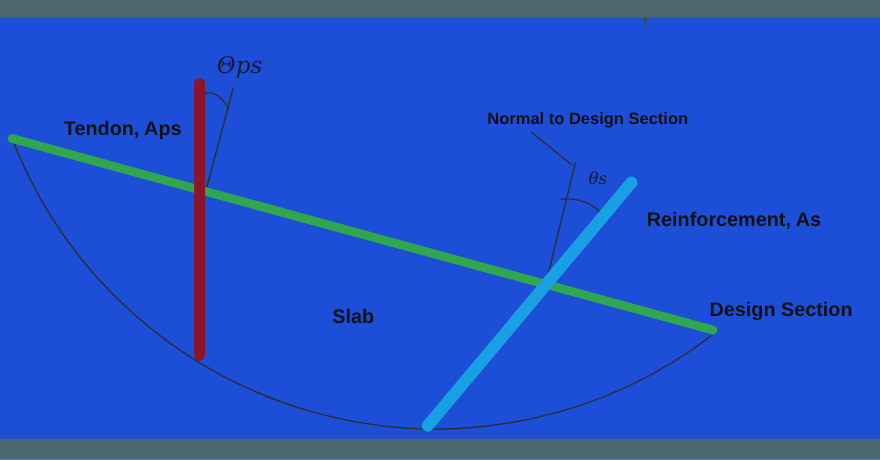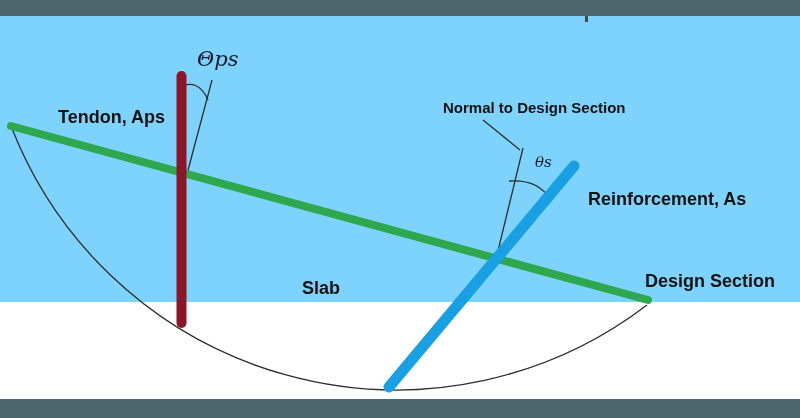--- a/index.html
+++ b/index.html
@@ -7,22 +7,22 @@
     padding: 0;
     width: 800px;
     height: 418px;
     background: #ffffff;
     font-family: "Liberation Sans", sans-serif;
     overflow: hidden;
   }
   .stage {
     position: relative;
     width: 800px;
-    height: 302px;
-    background: #7dd3fc;
+    height: 418px;
+    background: #1d4ed8;
   }
   svg { display: block; }
   text.bold-label {
     font-family: "Liberation Sans", sans-serif;
     font-weight: bold;
     fill: #111111;
   }
   text.math-label {
     font-family: "DejaVu Serif", serif;
     font-style: italic;

